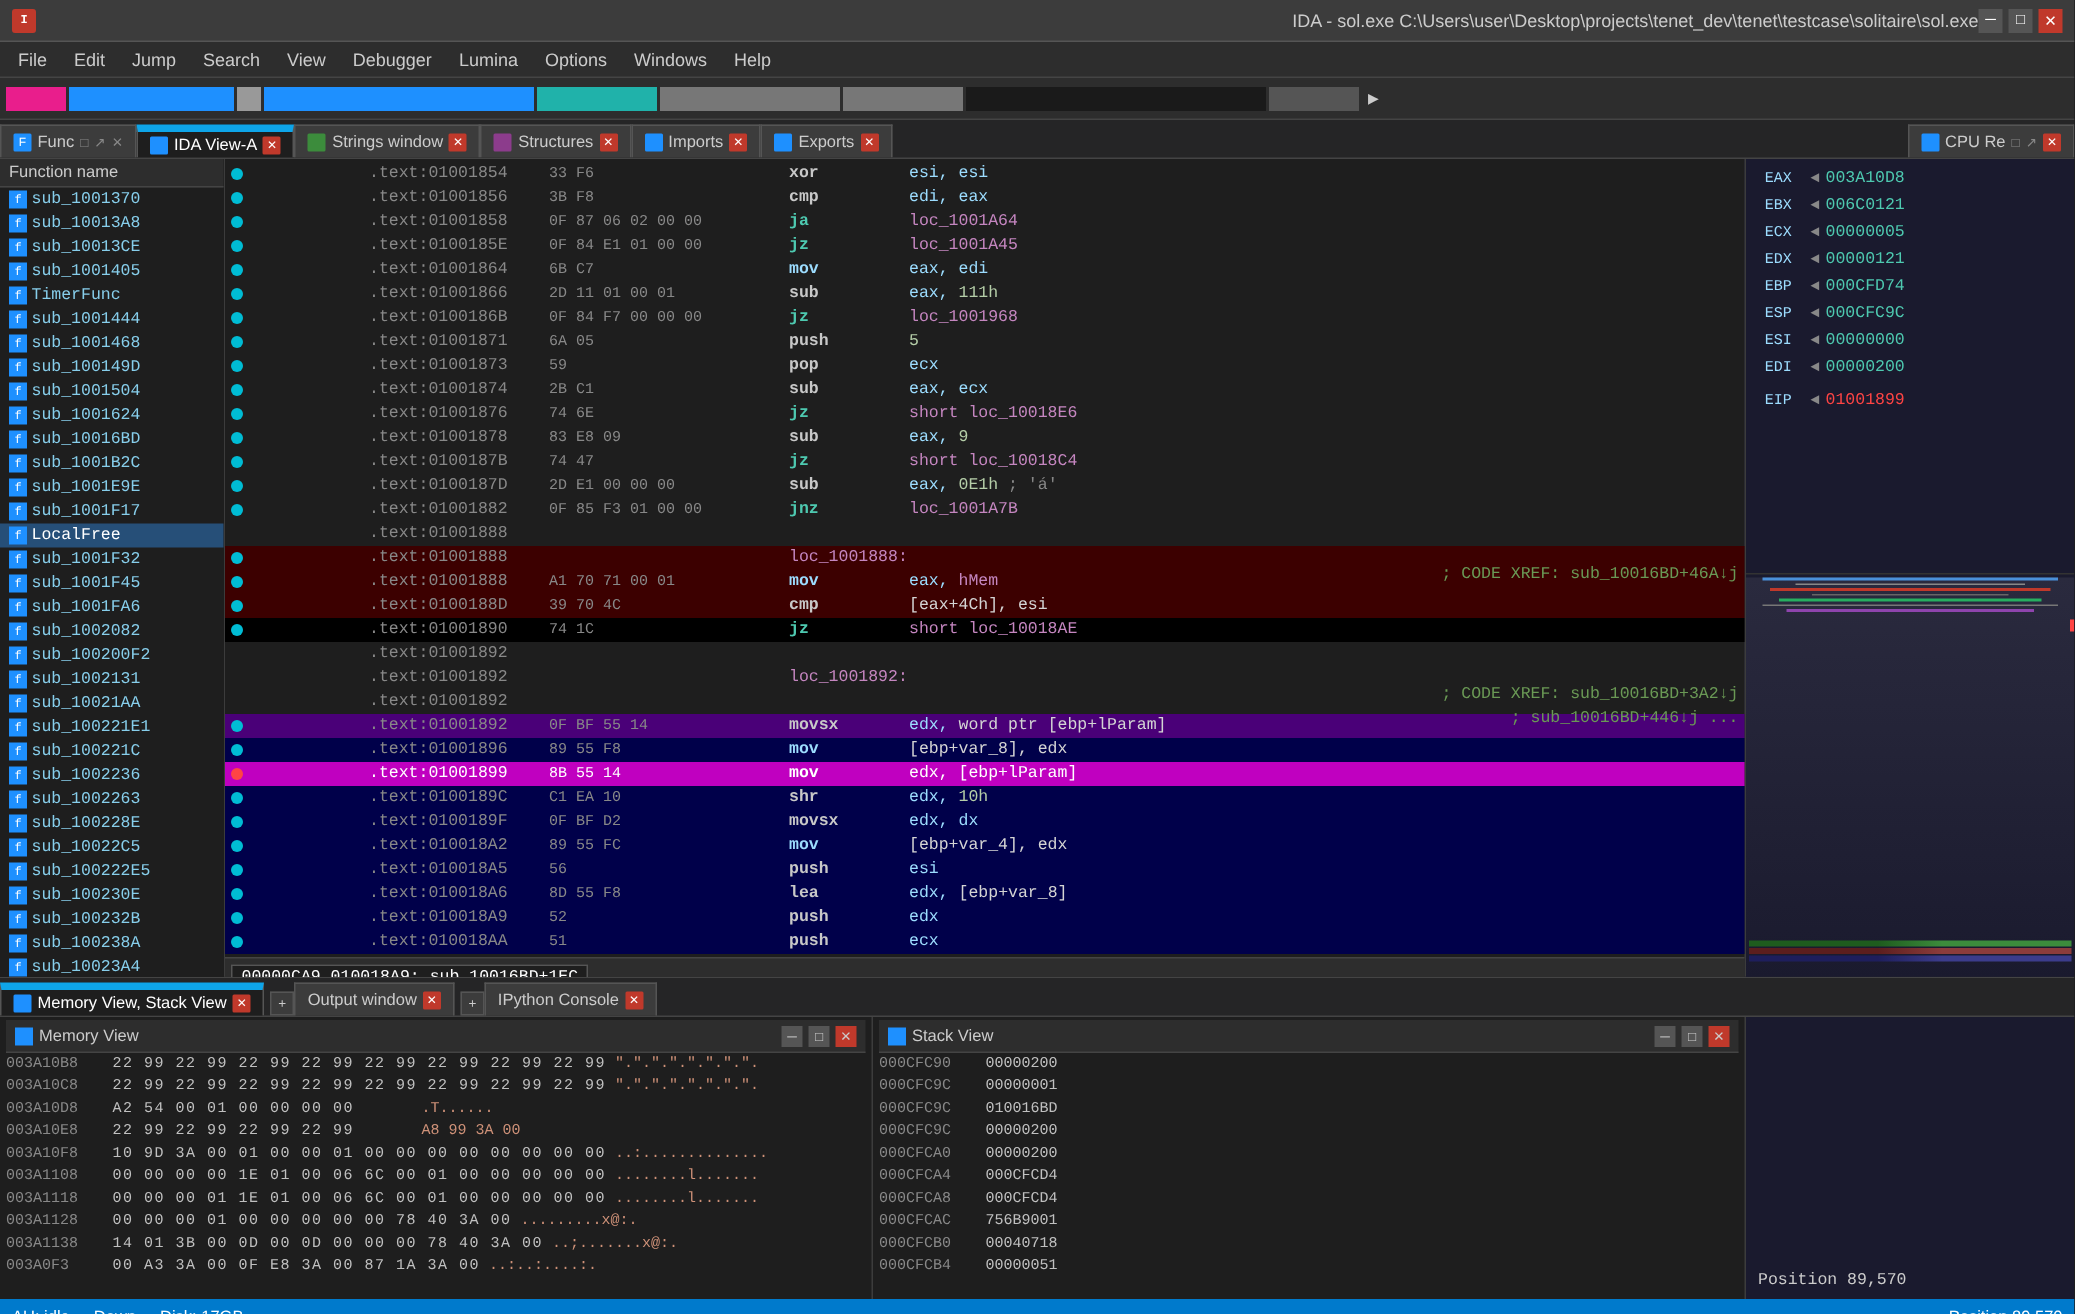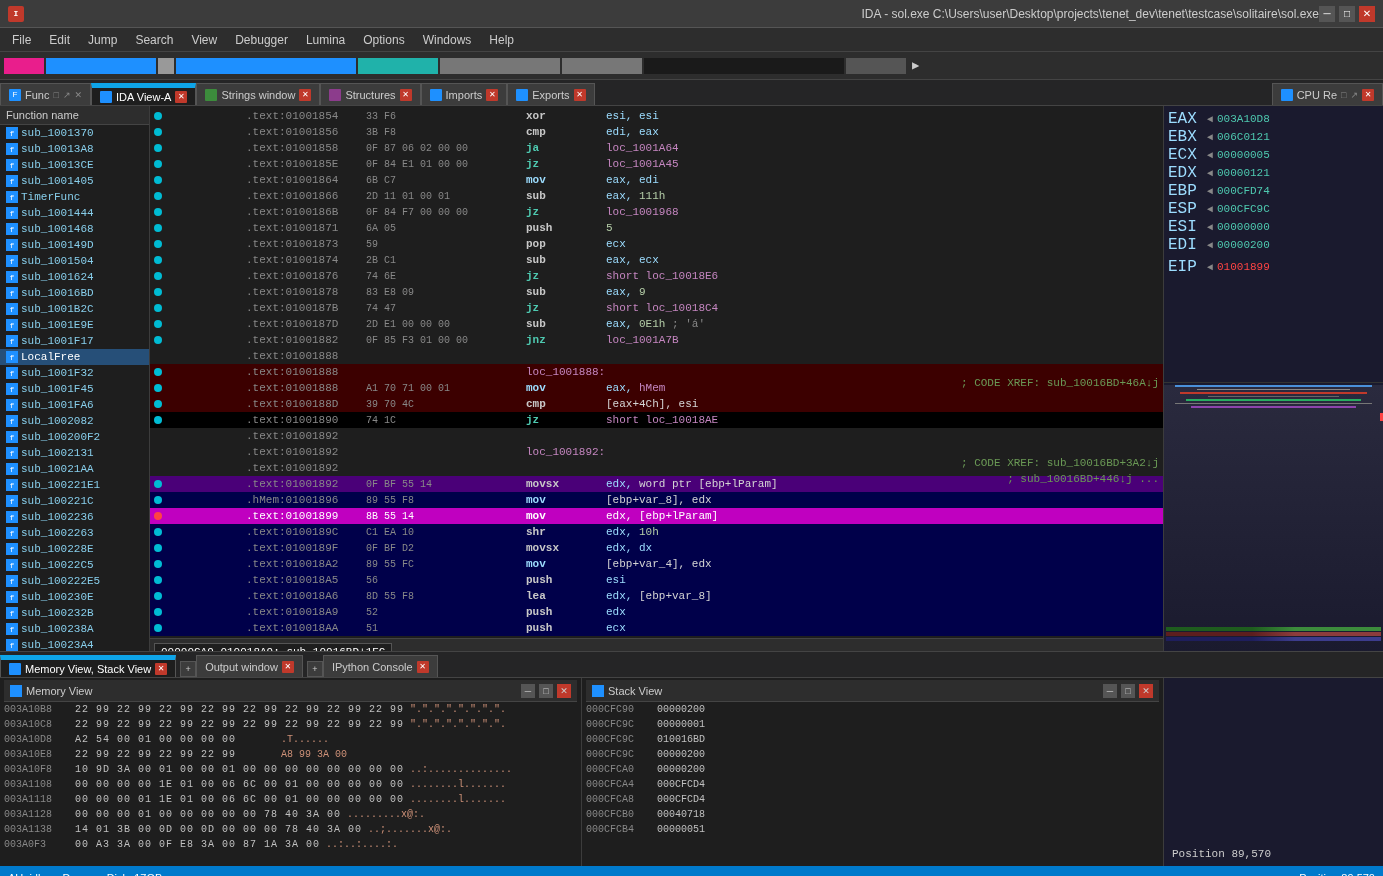--- a/index.html
+++ b/index.html
@@ -232,21 +232,21 @@
       padding: 4px;
       flex: 1;
       overflow-y: auto;
     }
     .reg-row {
       display: flex;
       align-items: center;
       height: 18px;
       gap: 4px;
     }
-    .reg-name { color: #9cdcfe; min-width: 35px; font-size: 16px; }
+    .reg-name { color: #9cdcfe; min-width: 35px; font-size: 10px; text-align: center; }
     .reg-arrow { color: #888; font-size: 10px; }
     .reg-val { color: #4ec9b0; font-size: 11px; }
     .reg-divider { height: 4px; }
 
     
     .eip-val { color: #ff4444; font-size: 11px; }
 
     
     #bottom-area {
       height: 215px;
@@ -785,21 +785,21 @@
           <span style="width:80px;display:inline-block;">&nbsp;</span>
           <span class="addr">.text:01001892</span>
           <span class="bytes" style="font-size:10px;">0F BF 55 14</span>
           <span class="mnem">movsx</span>
           <span class="operand"><span class="operand reg">edx,</span> <span class="operand mem">word ptr [ebp+lParam]</span></span>
         </div>
 
         <div class="code-line blue-hl">
           <span class="line-dot"></span>
           <span style="width:80px;display:inline-block;">&nbsp;</span>
-          <span class="addr">.hMem:01001896</span>
+          <span class="addr">.text:01001896</span>
           <span class="bytes">89 55 F8</span>
           <span class="mnem mov">mov</span>
           <span class="operand mem">[ebp+var_8], edx</span>
         </div>
 
         <div class="code-line" style="background:#c000c0;">
           <span class="line-dot red"></span>
           <span style="width:80px;display:inline-block;">&nbsp;</span>
           <span class="addr" style="color:#fff;">.text:01001899</span>
           <span class="bytes" style="font-size:10px;color:#fff;">8B 55 14</span>
@@ -1073,20 +1073,24 @@
         </div>
         <div class="stack-line">
           <span class="stack-addr">000CFCA4</span>
           <span class="stack-val">000CFCD4</span>
         </div>
         <div class="stack-line">
           <span class="stack-addr">000CFCA8</span>
           <span class="stack-val">000CFCD4</span>
         </div>
         <div class="stack-line">
+          <span class="stack-addr">000CFCAC</span>
+          <span class="stack-val">756B9001</span>
+        </div>
+        <div class="stack-line">
           <span class="stack-addr">000CFCB0</span>
           <span class="stack-val">00040718</span>
         </div>
         <div class="stack-line">
           <span class="stack-addr">000CFCB4</span>
           <span class="stack-val">00000051</span>
         </div>
       </div>
     </div>
 

